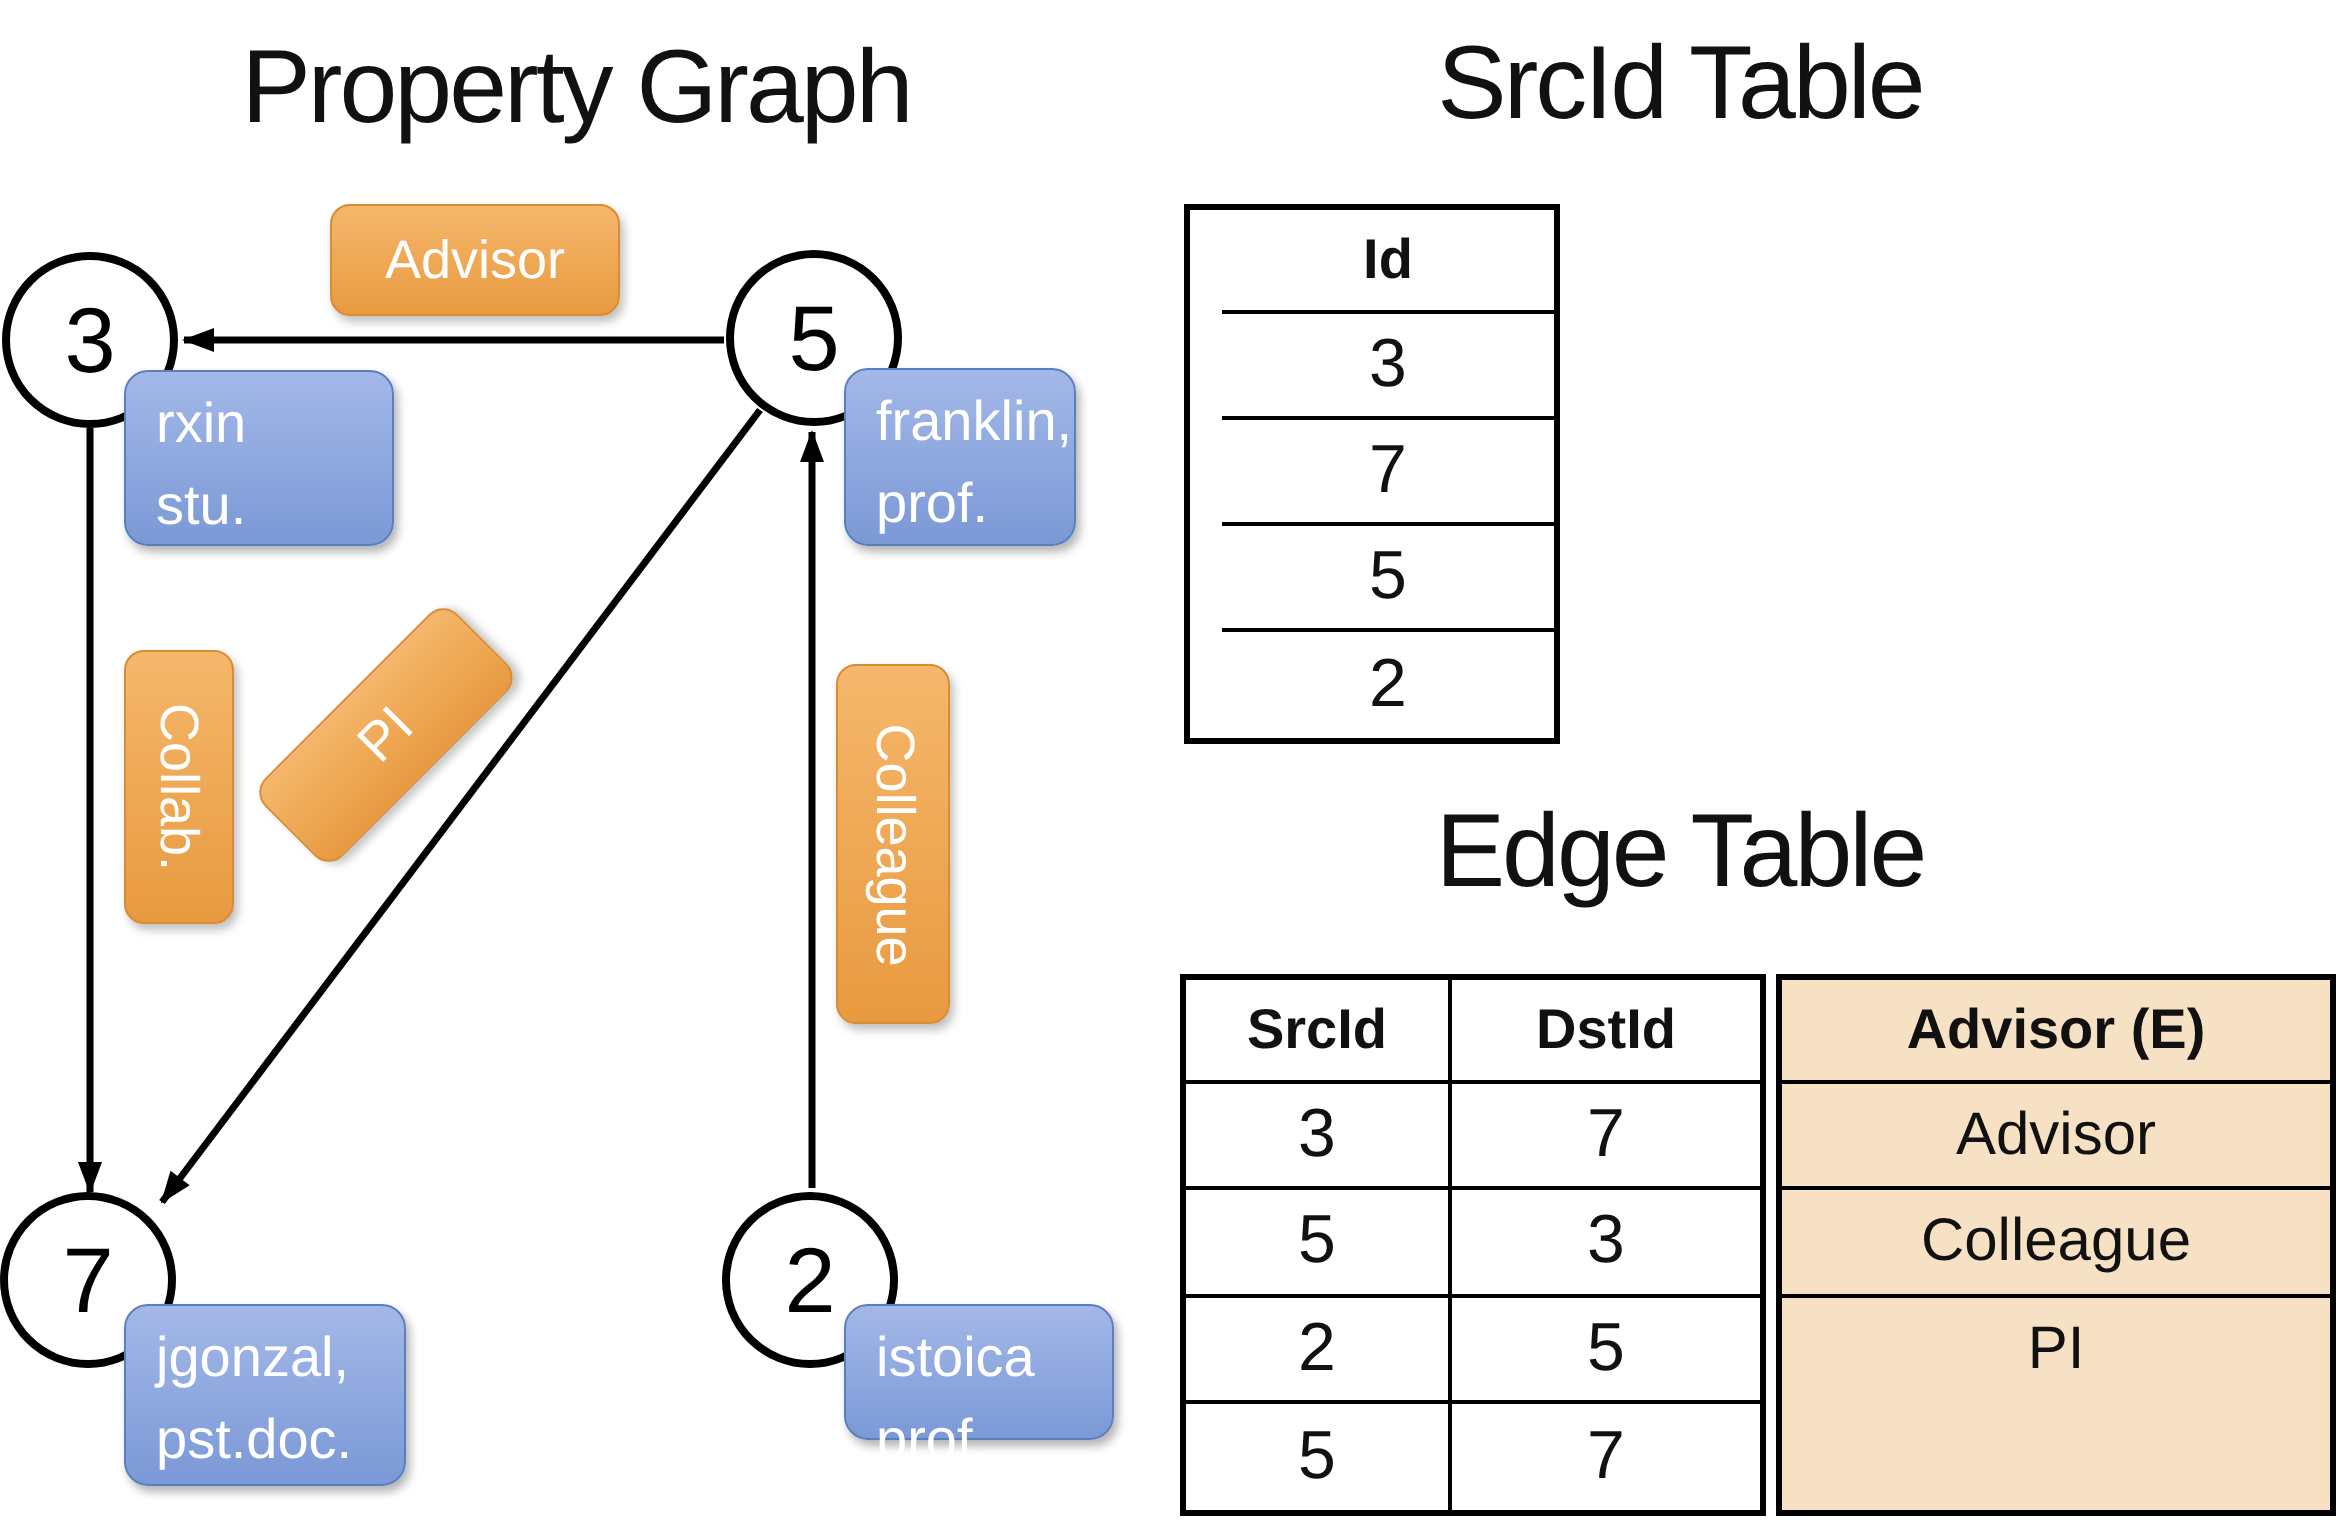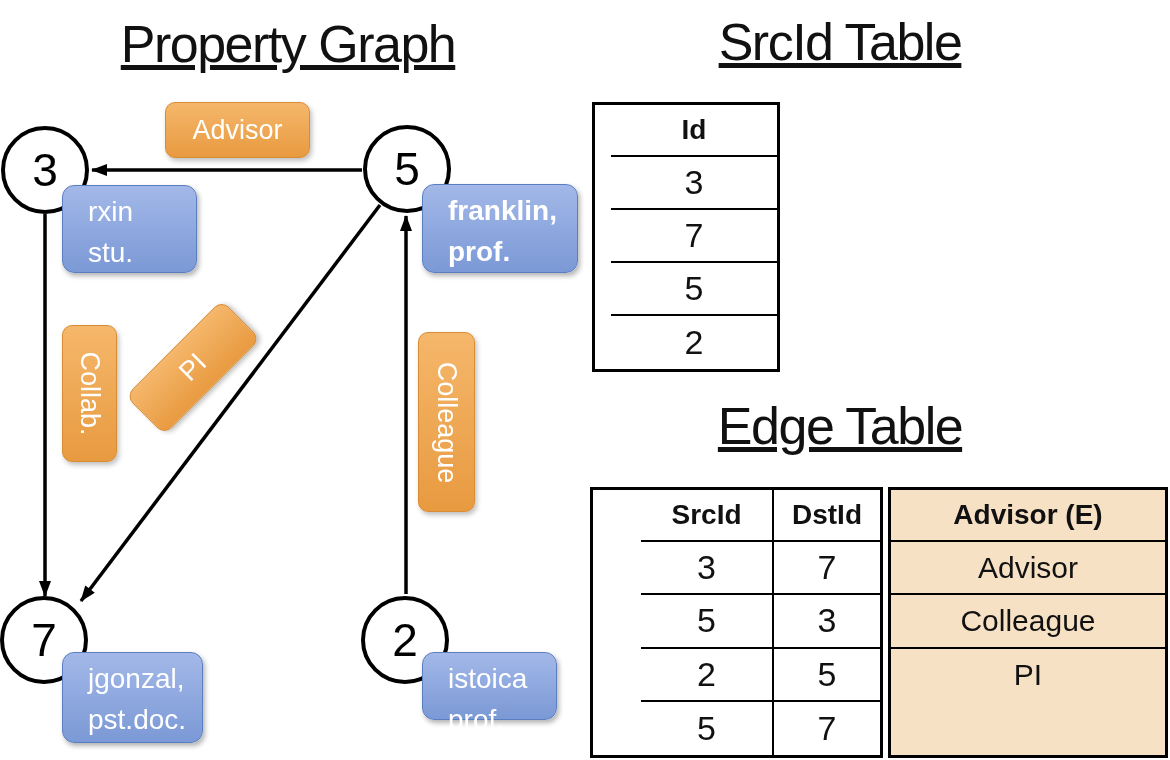--- a/index.html
+++ b/index.html
@@ -1,39 +1,39 @@
 <!DOCTYPE html>
 <html style="--edge-label-top: #f5b76b; --edge-label-bottom: #e89a40; --edge-label-border: #d88c33; --vertex-label-top: #a3b8e8; --vertex-label-bottom: #7b99d6; --vertex-label-border: #5a7fc0; --vertex-cell-fill: #d9e2f4; --edge-cell-fill: #f7e1c5; --line-color: #000000;"><head>
 <meta charset="utf-8">
 <style>
   html,body{margin:0;padding:0;}
   body{font-family:"Liberation Sans",sans-serif;background:#fff;}
   #stage{position:relative;width:1170px;height:760px;background:#fff;overflow:hidden;}
 
-  .title{position:absolute;font-size:52px;letter-spacing:-1.5px;text-align:center;color:#111;white-space:nowrap;text-decoration:underline;}
+  .title{position:absolute;font-size:52px;letter-spacing:-1.5px;text-align:center;color:#111;white-space:nowrap;}
 
   
   .node{position:absolute;width:88px;height:88px;box-sizing:border-box;border:4px solid #000;
         border-radius:50%;background:#fff;display:flex;align-items:center;justify-content:center;
         font-size:46px;color:#000;z-index:1;}
 
   
   svg.edges{position:absolute;left:0;top:0;z-index:2;}
 
   
   .elabel{position:absolute;z-index:3;color:#fff;font-size:27px;display:flex;align-items:center;justify-content:center;
           background:linear-gradient(180deg,var(--edge-label-top,#f5b76b),var(--edge-label-bottom,#e89a40));
           border:1px solid var(--edge-label-border,#d88c33);border-radius:10px;box-sizing:border-box;
           box-shadow:2px 3px 5px rgba(0,0,0,0.25);}
   .elabel .vtext{transform:rotate(90deg);white-space:nowrap;}
   .elabel.diag{transform:rotate(-45deg);}
 
   
   .vlabel{position:absolute;z-index:4;color:#fff;font-size:28px;line-height:1.45;box-sizing:border-box;
-          padding:6px 0 0 25px;border-radius:12px;
+          padding:6px 0 0 15px;border-radius:12px;
           background:linear-gradient(180deg,var(--vertex-label-top,#a3b8e8),var(--vertex-label-bottom,#7b99d6));
           border:1px solid var(--vertex-label-border,#5a7fc0);
           box-shadow:2px 3px 5px rgba(0,0,0,0.3);}
   .vlabel span{display:block;white-space:nowrap;}
 
   
   .tbox{position:absolute;box-sizing:border-box;border:3px solid #000;background:#fff;display:grid;}
   .tbox .cell{display:flex;align-items:center;justify-content:center;border-bottom:2px solid #000;
               color:#111;box-sizing:border-box;}
   .tbox .cell.lastrow{border-bottom:none;}
@@ -86,21 +86,21 @@
     <span>PI</span>
   </div>
   <div class="elabel" style="left:418px;top:332px;width:57px;height:180px;">
     <span class="vtext">Colleague</span>
   </div>
 
   <div class="vlabel" style="left:62px;top:185px;width:135px;height:88px;">
     <span>rxin</span>
     <span>stu.</span>
   </div>
-  <div class="vlabel" style="left:422px;top:184px;width:156px;height:89px;font-weight:bold;">
+  <div class="vlabel" style="left:422px;top:184px;width:116px;height:89px;">
     <span>franklin,</span>
     <span>prof.</span>
   </div>
   <div class="vlabel" style="left:62px;top:652px;width:141px;height:91px;">
     <span>jgonzal,</span>
     <span>pst.doc.</span>
   </div>
   <div class="vlabel" style="left:422px;top:652px;width:135px;height:68px;">
     <span>istoica</span>
     <span>prof.</span>
@@ -112,21 +112,21 @@
     <div class="cell th">Id</div>
     <div class="cell num">3</div>
     <div class="cell num">7</div>
     <div class="cell num">5</div>
     <div class="cell num lastrow">2</div>
   </div>
 
 
   <div class="title" style="left:585px;top:396px;width:510px;">Edge Table</div>
 
-  <div class="tbox" style="left:590px;top:487px;width:293px;height:271px;grid-template-columns:133px 1fr;grid-template-rows:52px repeat(4,1fr);padding-left:48px;">
+  <div class="tbox" style="left:590px;top:487px;width:293px;height:271px;grid-template-columns:133px 1fr;grid-template-rows:52px repeat(4,1fr);">
     <div class="cell th coldiv">SrcId</div>
     <div class="cell th">DstId</div>
     <div class="cell num coldiv">3</div>
     <div class="cell num">7</div>
     <div class="cell num coldiv">5</div>
     <div class="cell num">3</div>
     <div class="cell num coldiv">2</div>
     <div class="cell num">5</div>
     <div class="cell num coldiv lastrow">5</div>
     <div class="cell num lastrow">7</div>

